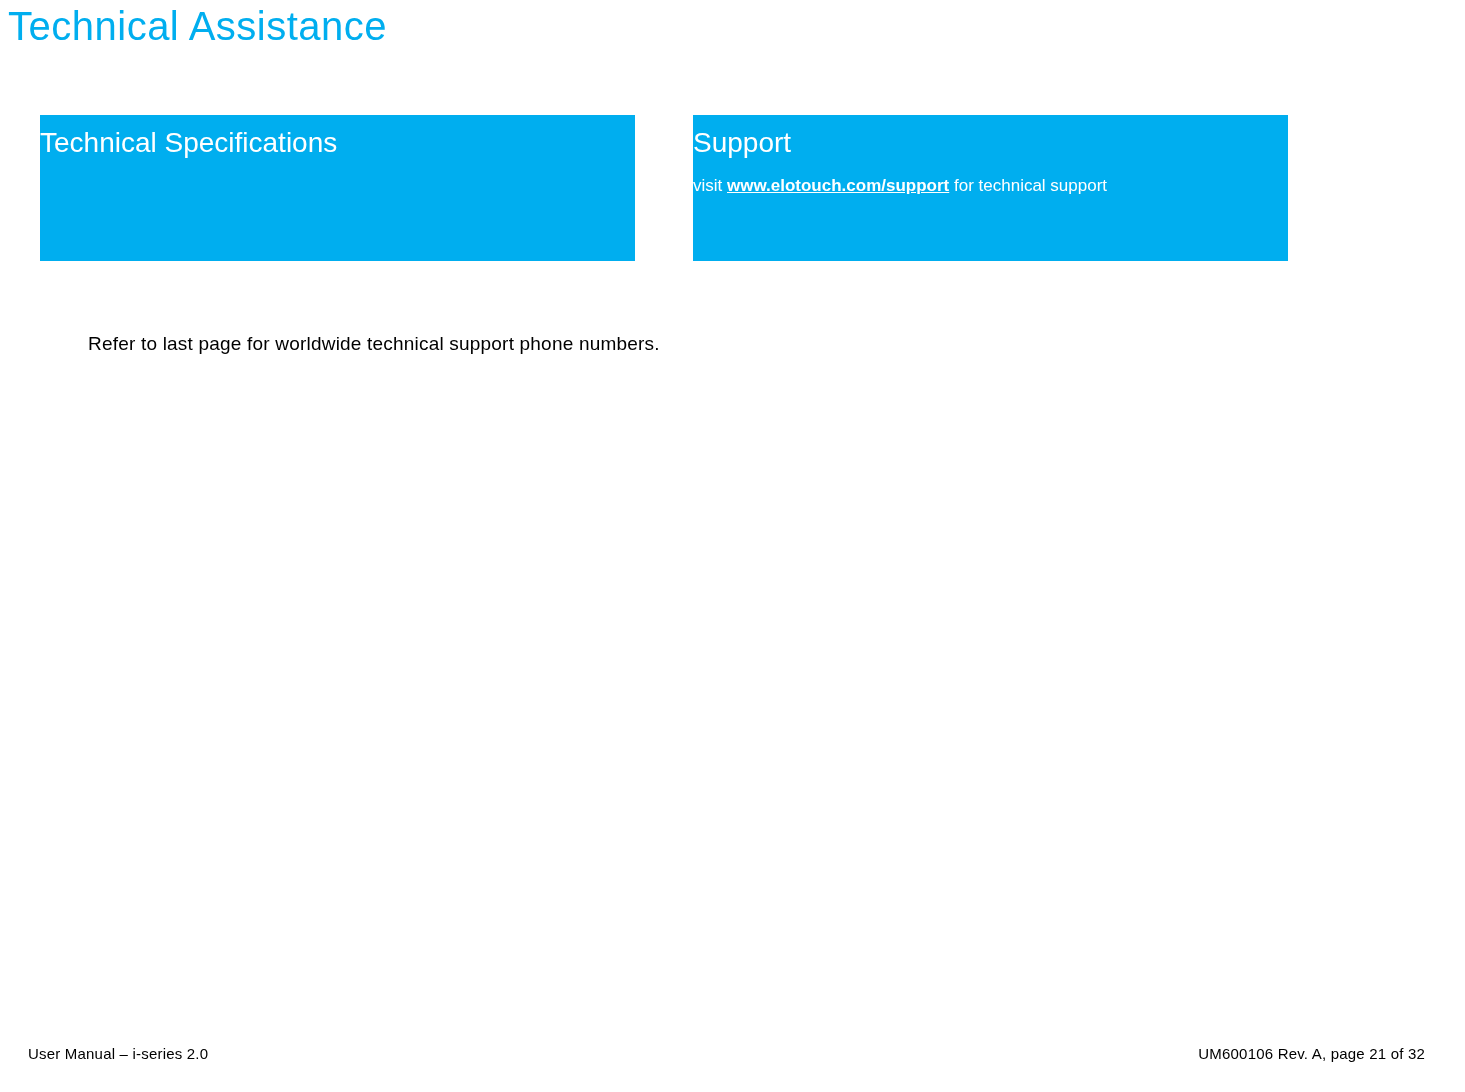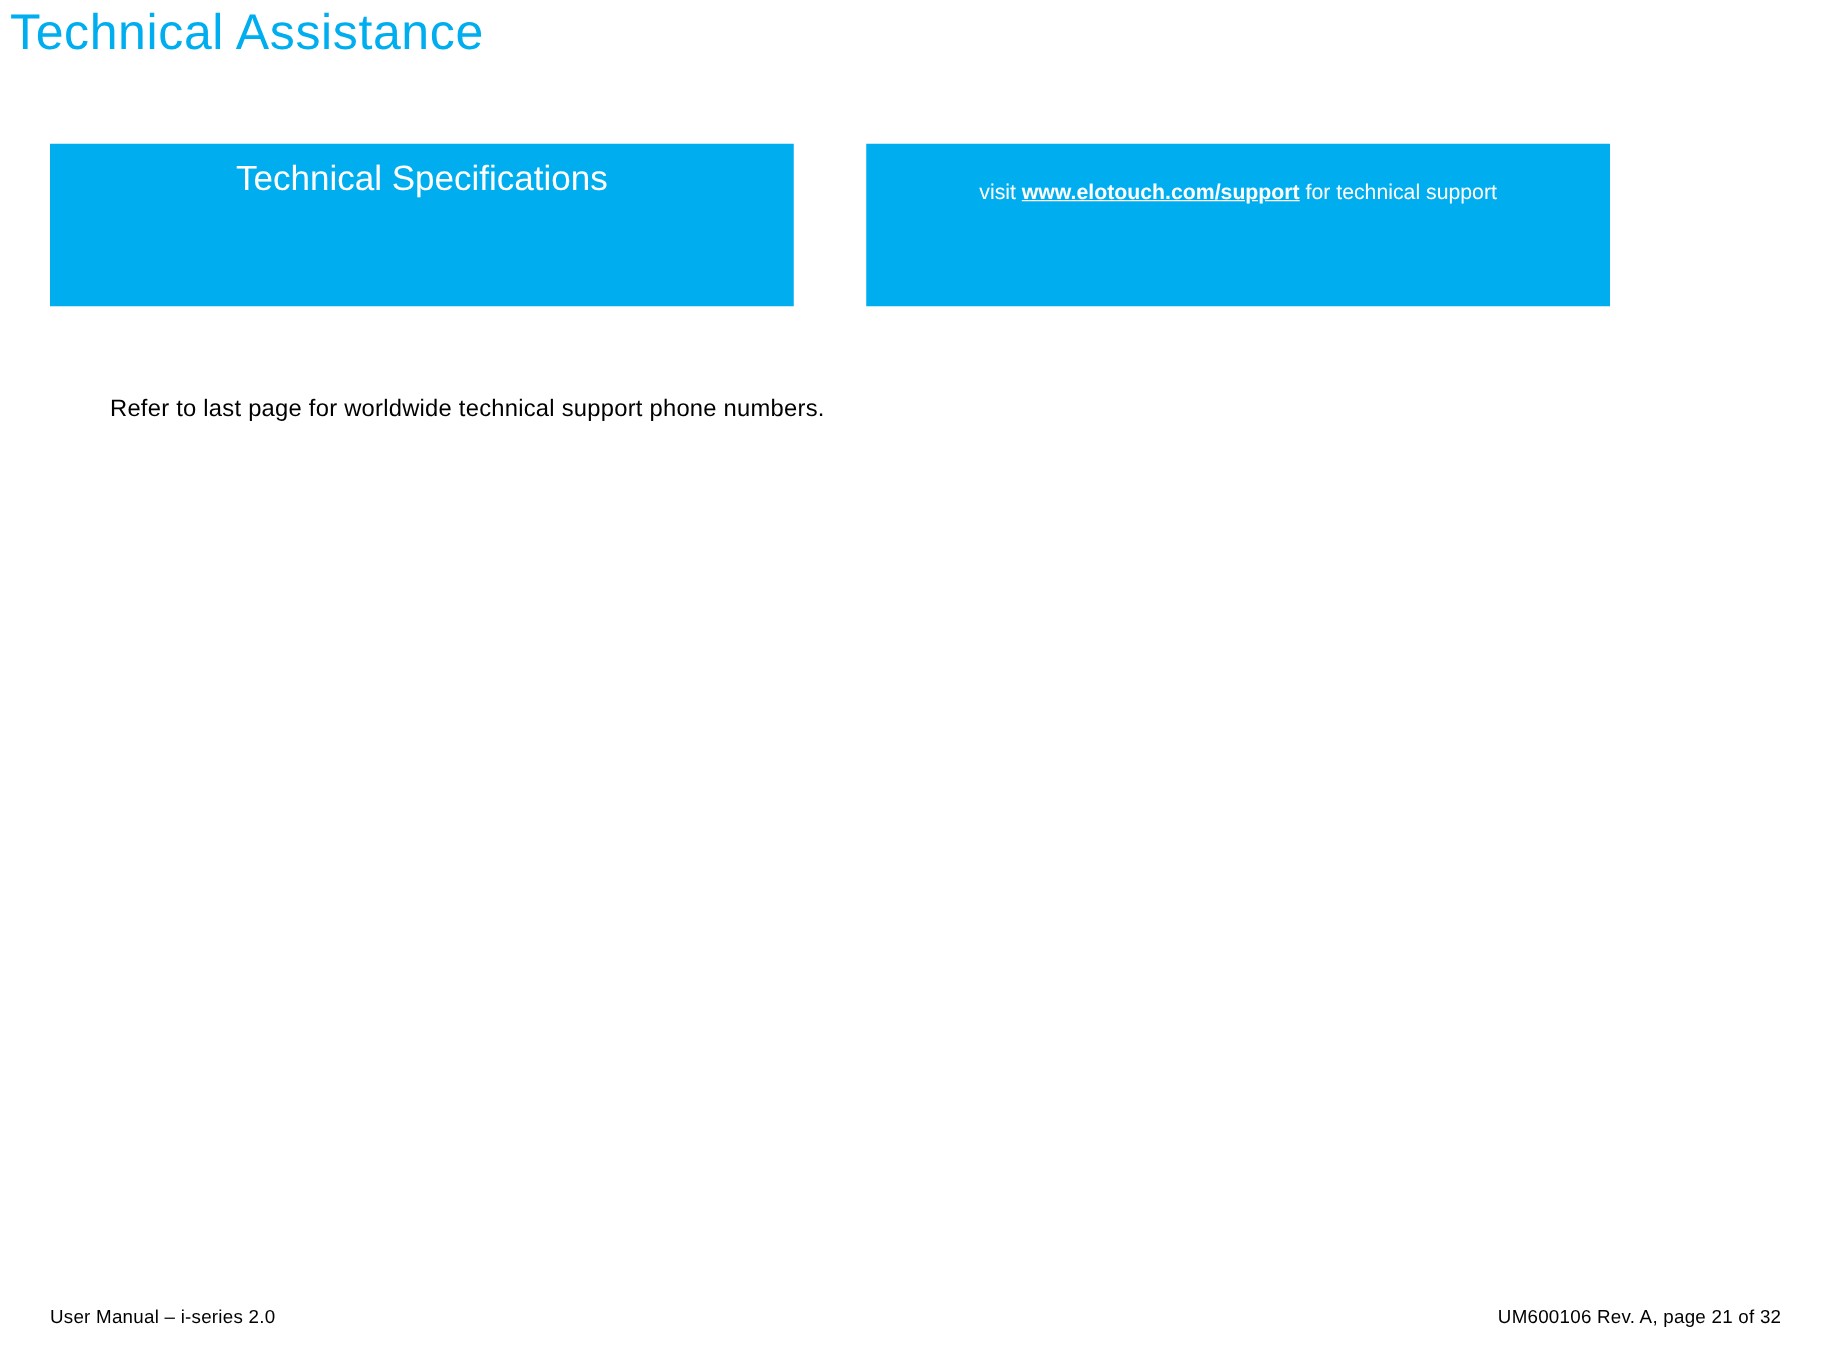--- a/index.html
+++ b/index.html
@@ -22,23 +22,23 @@
       letter-spacing: 0.5px;
     }
     .cards-container {
       display: flex;
       gap: 58px;
       padding: 66px 0 0 40px;
     }
     .card {
       background: #00aeef;
       width: 595px;
-      height: 130px;
+      height: 146px;
       color: #ffffff;
-      text-align: center;
+      text-align: left;
       padding-top: 12px;
     }
     .card-title {
       font-family: Arial, sans-serif;
       font-size: 28px;
       font-weight: 400;
       margin-bottom: 12px;
     }
     .card-body {
       font-family: Arial, sans-serif;
@@ -61,21 +61,21 @@
     .note {
       font-size: 19px;
       color: #000000;
       padding: 72px 0 0 40px;
       letter-spacing: 0.2px;
       margin-left: 48px;
     }
     .footer {
       position: absolute;
       bottom: 30px;
-      left: 40px;
+      left: 28px;
       right: 40px;
       display: flex;
       justify-content: space-between;
       font-size: 15px;
       color: #000000;
     }
     .footer-left {
       letter-spacing: 0.2px;
     }
     .footer-right {
@@ -87,20 +87,21 @@
 <body>
 
 <h1 class="page-title">Technical Assistance</h1>
 
 <div class="cards-container">
   <div class="card">
     <div class="card-title">Technical Specifications</div>
   </div>
 
   <div class="card">
+    <div class="card-title">Support</div>
     <div class="card-body support-body">
       <span class="visit">visit </span><span class="link">www.elotouch.com/support</span><span> for technical support</span>
     </div>
   </div>
 </div>
 
 <div class="note">Refer to last page for worldwide technical support phone numbers.</div>
 
 <div class="footer">
   <div class="footer-left">User Manual – i-series 2.0</div>

